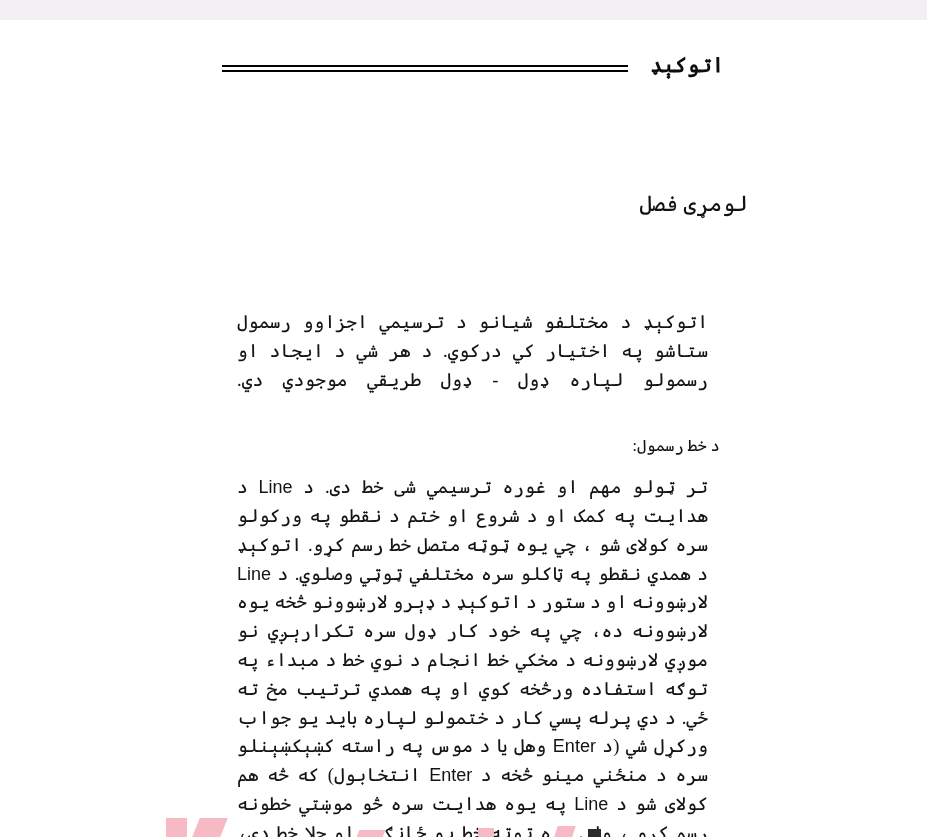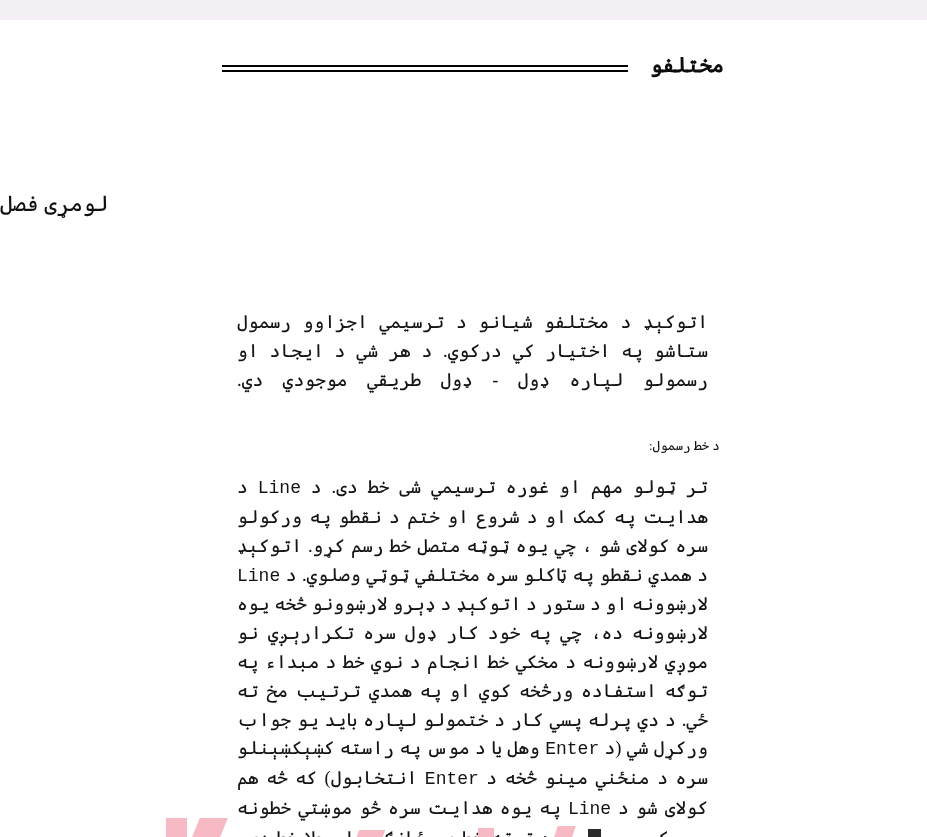--- a/index.html
+++ b/index.html
@@ -74,21 +74,21 @@
     height: 2px;
     background: #000000;
   }
 
   
   .chapter-title {
     position: absolute;
     left: 0;
     top: 186px;
     width: 748px;
-    text-align: left;
+    text-align: right;
   }
   .chapter-title .title-line {
     display: block;
     color: #111111;
     font-size: 22px;
     line-height: 35px;
     font-weight: normal;
     white-space: nowrap;
   }
   .chapter-title .title-line-1 {
@@ -116,32 +116,32 @@
   .para {
     margin: 12px;
     text-align: justify;
     text-align-last: justify;
   }
 
   .section-heading {
     margin: 0;
     text-align: right;
     text-align-last: right;
-    font-size: 13px;
+    font-size: 16px;
     line-height: 28.8px;
     white-space: nowrap;
   }
 
   .spacer-sm { height: 26px; }
 
   
   .latin {
     direction: ltr;
     unicode-bidi: embed;
-    font-family: Liberation Mono, monospace;
+    font-family: Liberation Sans, sans-serif;
     font-size: 18px;
   }
 
   
   .bleed-artifact {
     position: absolute;
     background: #f7b9c4;
   }
   .bleed-a {
     left: 166px;
@@ -186,21 +186,21 @@
   }
 </style>
 </head>
 <body>
 
 <div class="page">
 
   <div class="scan-tint-band"></div>
 
   <div class="header-row">
-    <div class="header-title">مختلفو</div>
+    <div class="header-title">اتوکېډ</div>
     <div class="header-rule">
       <div class="bar-top"></div>
       <div class="bar-bottom"></div>
     </div>
   </div>
 
   <div class="chapter-title">
     <span class="title-line title-line-1">لومړی فصل</span>
   </div>
 

